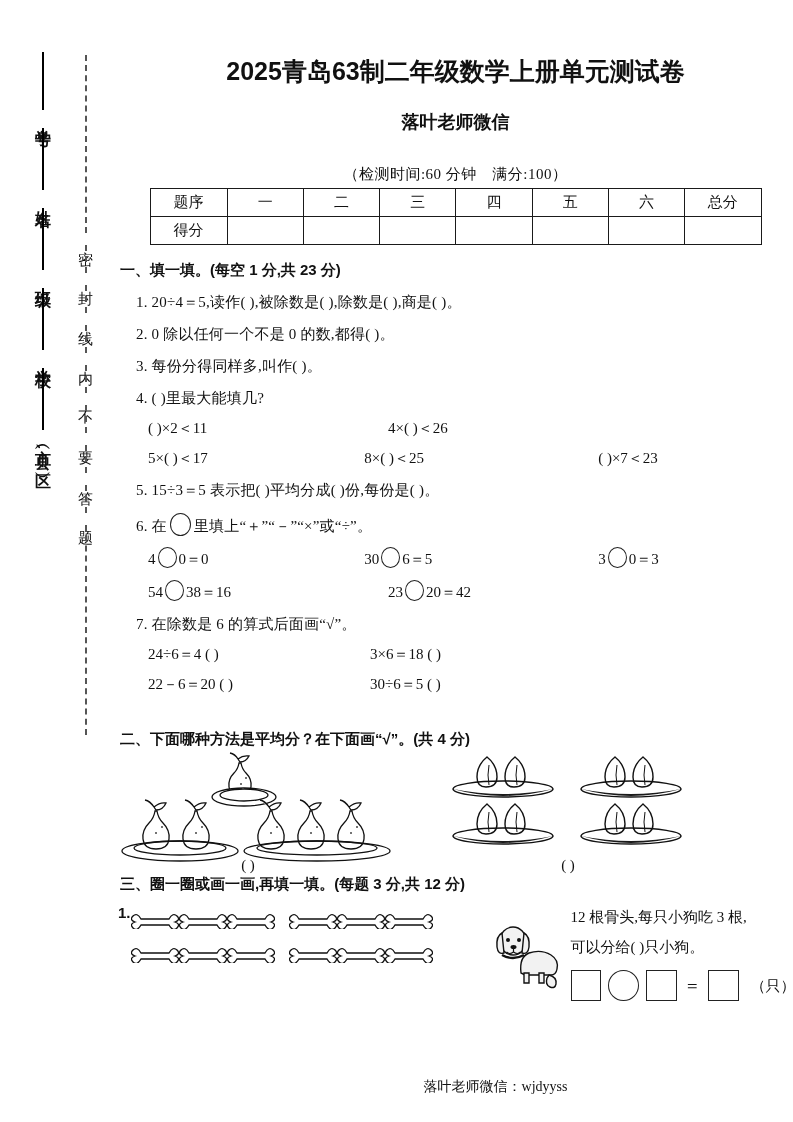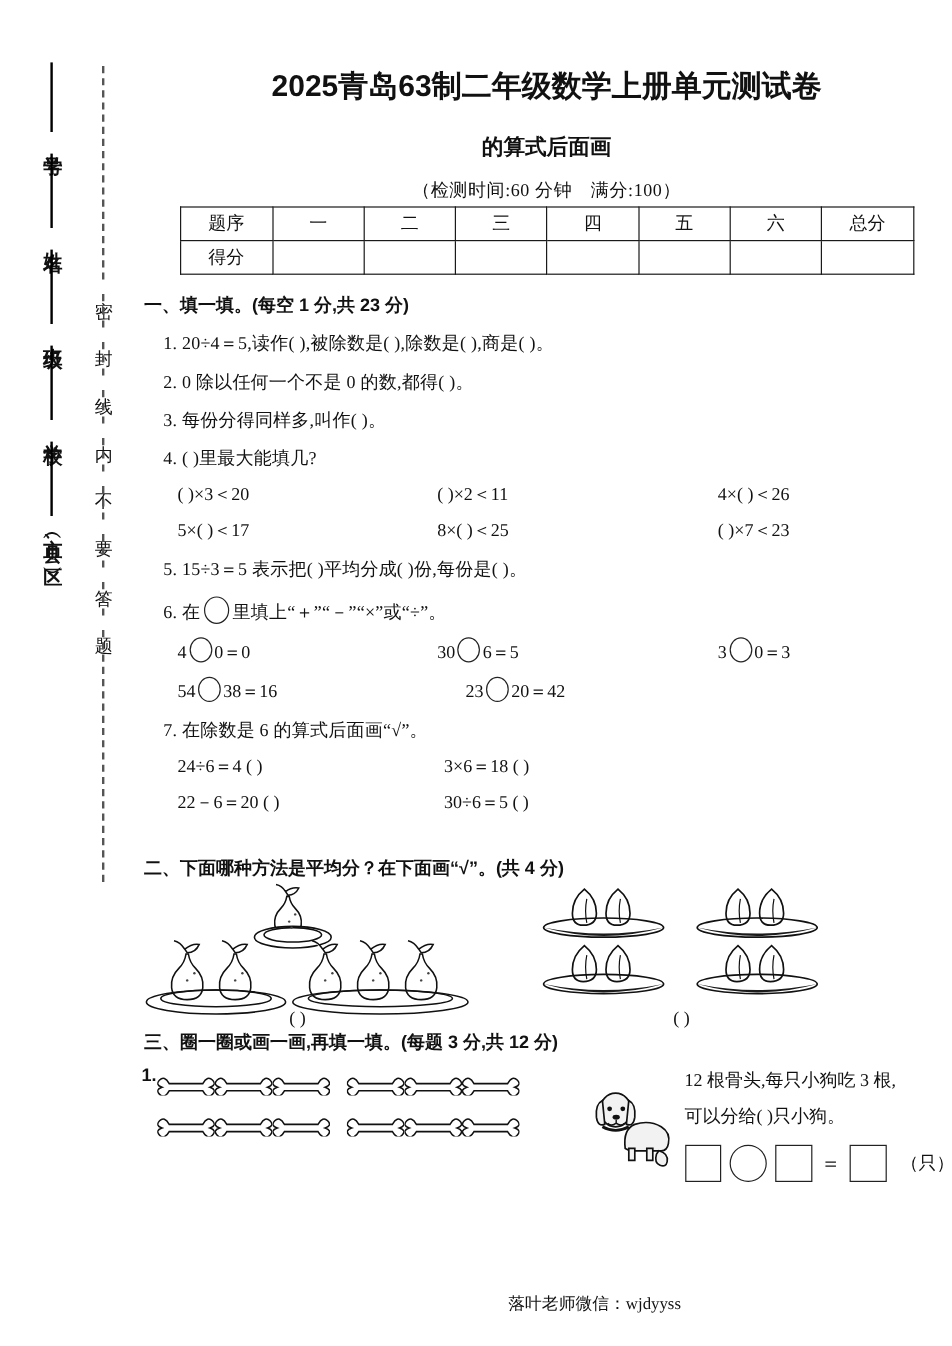--- a/index.html
+++ b/index.html
@@ -56,21 +56,21 @@
   .subtitle{
     text-align:center;
     font-family:"Liberation Sans","DejaVu Sans",sans-serif;
     font-weight:bold;
     font-size:18px;
     margin-top:22px;
   }
   .examinfo{
     text-align:center;
     font-size:15px;
-    margin-top:15px;
+    margin-top:31px;
     letter-spacing:.5px;
   }
 
   table.score{
     border-collapse:collapse;
     margin:4px auto 0 auto;
     width:612px;
     table-layout:fixed;
   }
   table.score td{
@@ -172,21 +172,21 @@
       <div class="dlabel">答</div>
       <div class="dashseg" style="height:28px"></div>
       <div class="dlabel">题</div>
       <div class="dashseg" style="height:210px"></div>
     </div>
   </div>
 
   <div class="content">
 
     <div class="title">2025青岛63制二年级数学上册单元测试卷</div>
-    <div class="subtitle">的算式后面画</div>
+    <div class="subtitle">落叶老师微信</div>
     <div class="examinfo">（检测时间:60 分钟　满分:100）</div>
 
     <table class="score">
       <tbody>
           <tr>
         <td class="hdr">题序</td>
         <td>一</td>
         <td>二</td>
         <td>三</td>
         <td>四</td>
@@ -208,21 +208,20 @@
       </table>
 
     <div class="sec">一、填一填。(每空 1 分,共 23 分)</div>
 
     <div class="q">1. 20÷4＝5,读作(                    ),被除数是(        ),除数是(      ),商是(      )。</div>
     <div class="q">2. 0 除以任何一个不是 0 的数,都得(      )。</div>
     <div class="q">3. 每份分得同样多,叫作(            )。</div>
     <div class="q">4. (      )里最大能填几?</div>
 
     <div class="subrow">
-      <div class="c1">(     )×3＜20</div>
       <div class="c2">(     )×2＜11</div>
       <div class="c3">4×(     )＜26</div>
     </div>
     <div class="subrow">
       <div class="c1">5×(     )＜17</div>
       <div class="c2">8×(     )＜25</div>
       <div class="c3">(     )×7＜23</div>
     </div>
 
     <div class="q">5. 15÷3＝5 表示把(      )平均分成(      )份,每份是(      )。</div>

